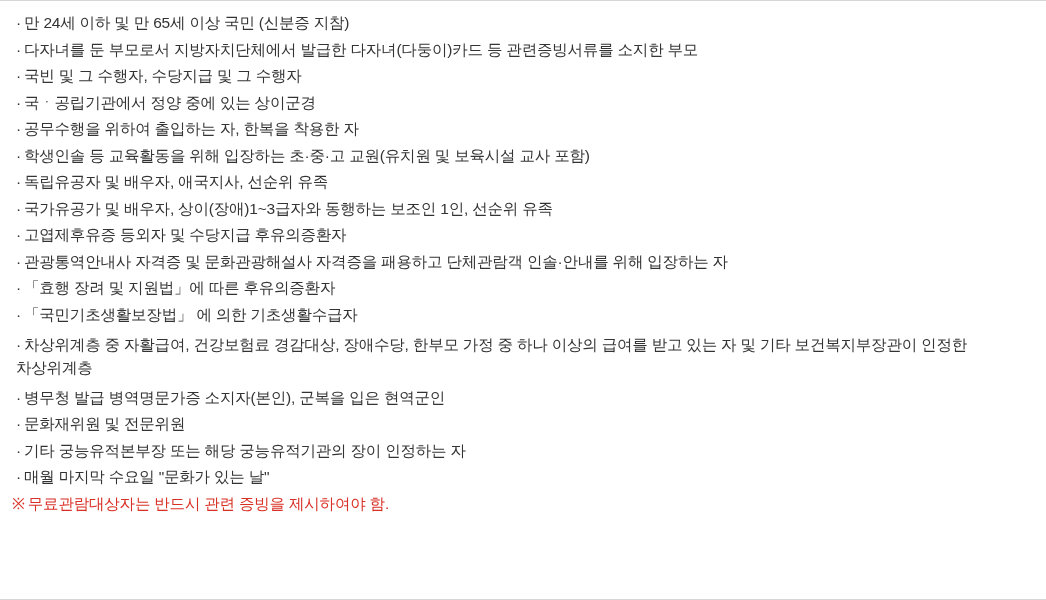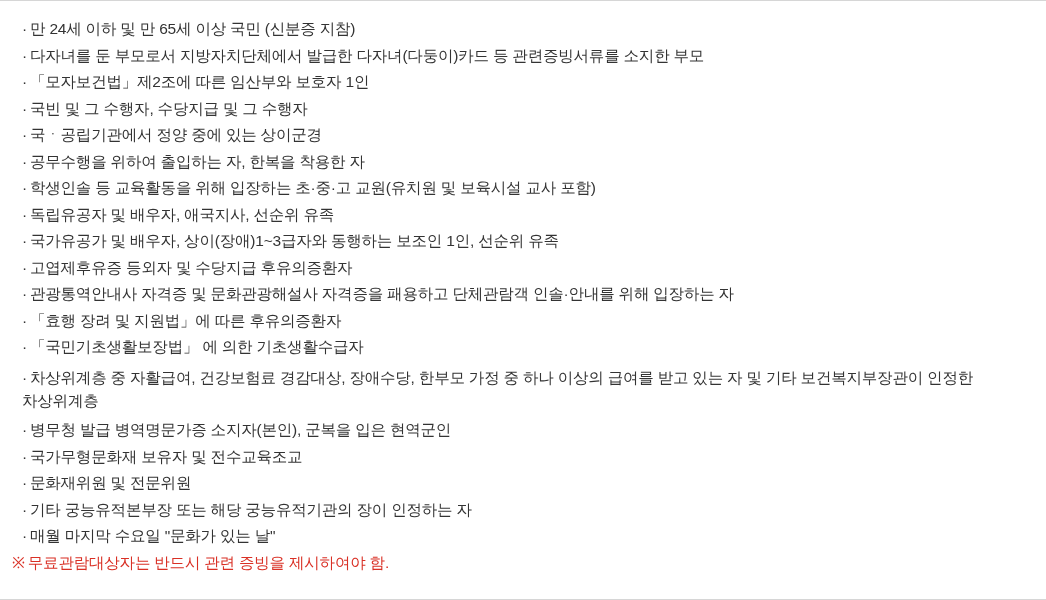--- a/index.html
+++ b/index.html
@@ -17,21 +17,21 @@
     box-sizing: border-box;
     width: 1046px;
     height: 600px;
     background: #ffffff;
     border-top: 1px solid #d6d6d6;
     border-bottom: 1px solid #d6d6d6;
     padding: 10px 12px 8px 12px;
   }
   .list {
     list-style: none;
-    margin: 10px;
+    margin: 4px;
     padding: 0;
   }
   .list-item {
     font-size: 15.5px;
     line-height: 1.0;
     color: #333333;
     padding: 0 0 0 0;
     margin: 0 0 11px 0;
     letter-spacing: -0.2px;
     word-break: keep-all;
@@ -56,32 +56,30 @@
     margin-right: 3px;
   }
 </style>
 </head>
 <body>
 
 <div class="page">
   <ul class="list">
     <li class="list-item"><span class="bullet">·</span><span>만 24세 이하 및 만 65세 이상 국민 (신분증 지참)</span></li>
     <li class="list-item"><span class="bullet">·</span><span>다자녀를 둔 부모로서 지방자치단체에서 발급한 다자녀(다둥이)카드 등 관련증빙서류를 소지한 부모</span></li>
-    <li class="list-item"><span class="bullet">·</span><span>「모자보건법」제2조에 따른 임산부와 보호자 1인</span></li>
     <li class="list-item"><span class="bullet">·</span><span>국빈 및 그 수행자, 수당지급 및 그 수행자</span></li>
     <li class="list-item"><span class="bullet">·</span><span>국ㆍ공립기관에서 정양 중에 있는 상이군경</span></li>
     <li class="list-item"><span class="bullet">·</span><span>공무수행을 위하여 출입하는 자, 한복을 착용한 자</span></li>
     <li class="list-item"><span class="bullet">·</span><span>학생인솔 등 교육활동을 위해 입장하는 초·중·고 교원(유치원 및 보육시설 교사 포함)</span></li>
     <li class="list-item"><span class="bullet">·</span><span>독립유공자 및 배우자, 애국지사, 선순위 유족</span></li>
     <li class="list-item"><span class="bullet">·</span><span>국가유공가 및 배우자, 상이(장애)1~3급자와 동행하는 보조인 1인, 선순위 유족</span></li>
     <li class="list-item"><span class="bullet">·</span><span>고엽제후유증 등외자 및 수당지급 후유의증환자</span></li>
     <li class="list-item"><span class="bullet">·</span><span>관광통역안내사 자격증 및 문화관광해설사 자격증을 패용하고 단체관람객 인솔·안내를 위해 입장하는 자</span></li>
     <li class="list-item"><span class="bullet">·</span><span>「효행 장려 및 지원법」에 따른 후유의증환자</span></li>
     <li class="list-item"><span class="bullet">·</span><span>「국민기초생활보장법」 에 의한 기초생활수급자</span></li>
     <li class="list-item wrap"><span class="bullet">·</span><span>차상위계층 중 자활급여, 건강보험료 경감대상, 장애수당, 한부모 가정 중 하나 이상의 급여를 받고 있는 자 및 기타 보건복지부장관이 인정한 차상위계층</span></li>
     <li class="list-item"><span class="bullet">·</span><span>병무청 발급 병역명문가증 소지자(본인), 군복을 입은 현역군인</span></li>
-    <li class="list-item"><span class="bullet">·</span><span>국가무형문화재 보유자 및 전수교육조교</span></li>
     <li class="list-item"><span class="bullet">·</span><span>문화재위원 및 전문위원</span></li>
     <li class="list-item"><span class="bullet">·</span><span>기타 궁능유적본부장 또는 해당 궁능유적기관의 장이 인정하는 자</span></li>
     <li class="list-item"><span class="bullet">·</span><span>매월 마지막 수요일 "문화가 있는 날"</span></li>
   </ul>
   <p class="note"><span class="star">※</span><span>무료관람대상자는 반드시 관련 증빙을 제시하여야 함.</span></p>
 </div>
 
 </body></html>

